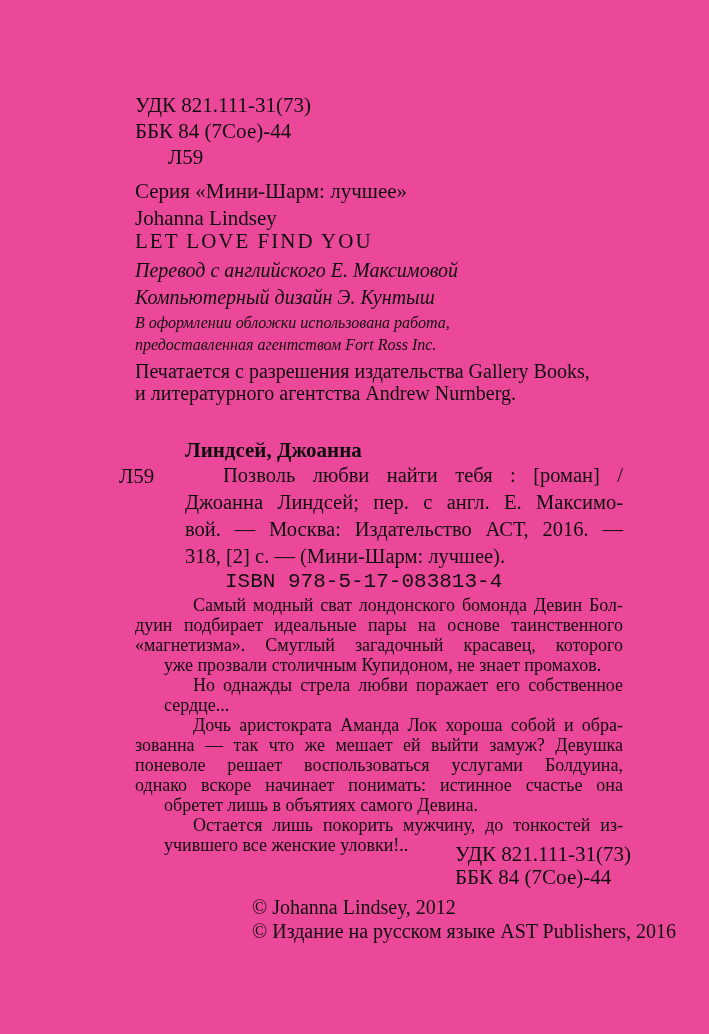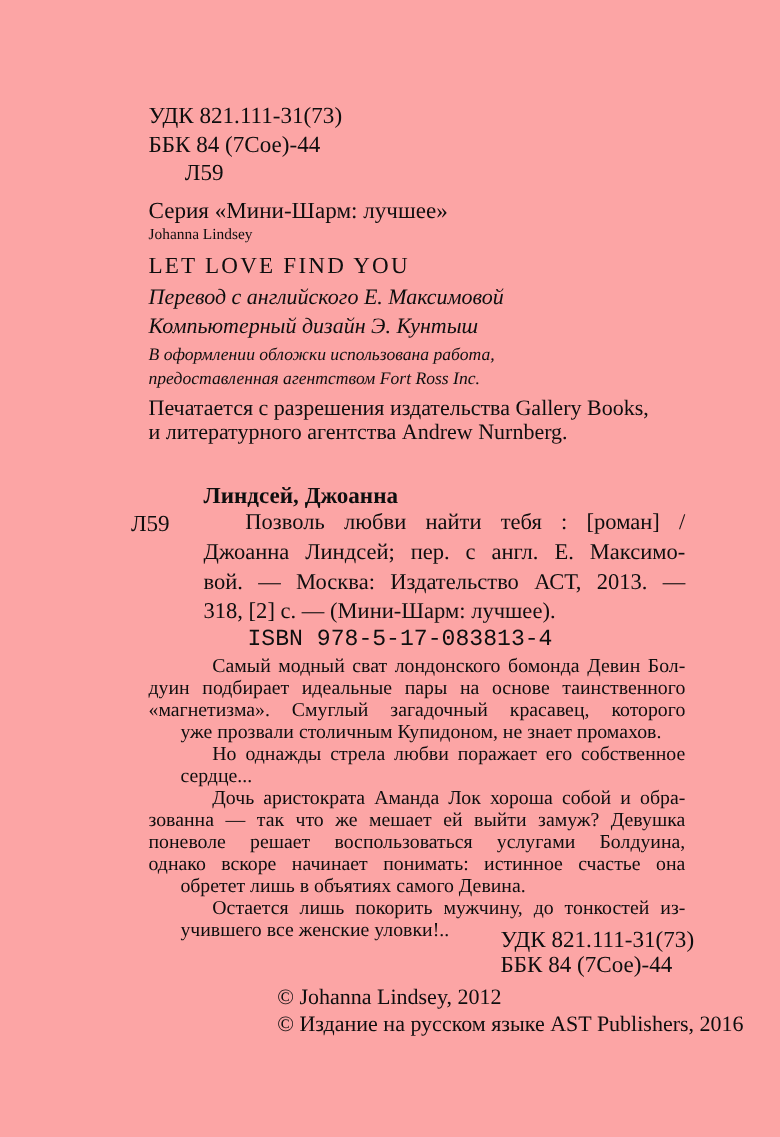--- a/index.html
+++ b/index.html
@@ -1,32 +1,32 @@
 <!DOCTYPE html>
 <html><head>
 <meta charset="utf-8">
 <style>
   html,body{margin:0;padding:0;background:#888;}
   .page{
     position:relative;
     width:709px;height:1034px;
-    background:#fca5a5;
+    background:#ec4899;
     font-family:"Liberation Serif","DejaVu Serif",serif;
     color:#0e0e0e;
     overflow:hidden;
     margin:0 auto;
   }
   .abs{position:absolute;}
   
   .top-codes{left:135px;top:92px;font-size:21px;line-height:26px;}
   .top-codes .sign{padding-left:33px;}
   
   .ccol{left:135px;width:488px;}
   .series{top:179px;font-size:21px;}
-  .oauthor{top:206px;font-size:14px;}
+  .oauthor{top:206px;font-size:21px;}
   .otitle{top:229px;font-size:21px;letter-spacing:2px;}
   .cred1{top:259px;font-size:20px;font-style:italic;}
   .cred2{top:286px;font-size:20px;font-style:italic;}
   .covernote{top:312px;font-size:16px;font-style:italic;line-height:22px;}
   .rightsnote{top:360px;font-size:20px;line-height:22px;}
   
   .card-heading{left:185px;top:438px;font-size:21px;font-weight:bold;}
   .card-sign{left:119px;top:464px;font-size:21px;}
   .card-body{left:185px;top:462px;width:438px;font-size:20.5px;line-height:27px;}
   .card-body .jline{text-align:justify;text-align-last:justify;}
@@ -70,21 +70,21 @@
   <div class="abs ccol rightsnote">
       <div class="cline first">Печатается с разрешения издательства Gallery Books,</div>
       <div class="cline last">и литературного агентства Andrew Nurnberg.</div>
     </div>
 
   <div class="abs card-heading">Линдсей, Джоанна</div>
   <div class="abs card-sign">Л59</div>
   <div class="abs card-body">
       <div class="jline first">Позволь любви найти тебя : [роман] /</div>
       <div class="jline">Джоанна Линдсей; пер. с англ. Е. Максимо-</div>
-      <div class="jline">вой. — Москва: Издательство АСТ, 2013. —</div>
+      <div class="jline">вой. — Москва: Издательство АСТ, 2016. —</div>
       <div class="jline last">318, [2] с. — (Мини-Шарм: лучшее).</div>
     </div>
 
   <div class="abs isbn">ISBN 978-5-17-083813-4</div>
 
   <div class="abs annotation">
       <div class="para">
         <div class="jline first">Самый модный сват лондонского бомонда Девин Бол-</div>
         <div class="jline">дуин подбирает идеальные пары на основе таинственного</div>
         <div class="jline">«магнетизма». Смуглый загадочный красавец, которого</div>

